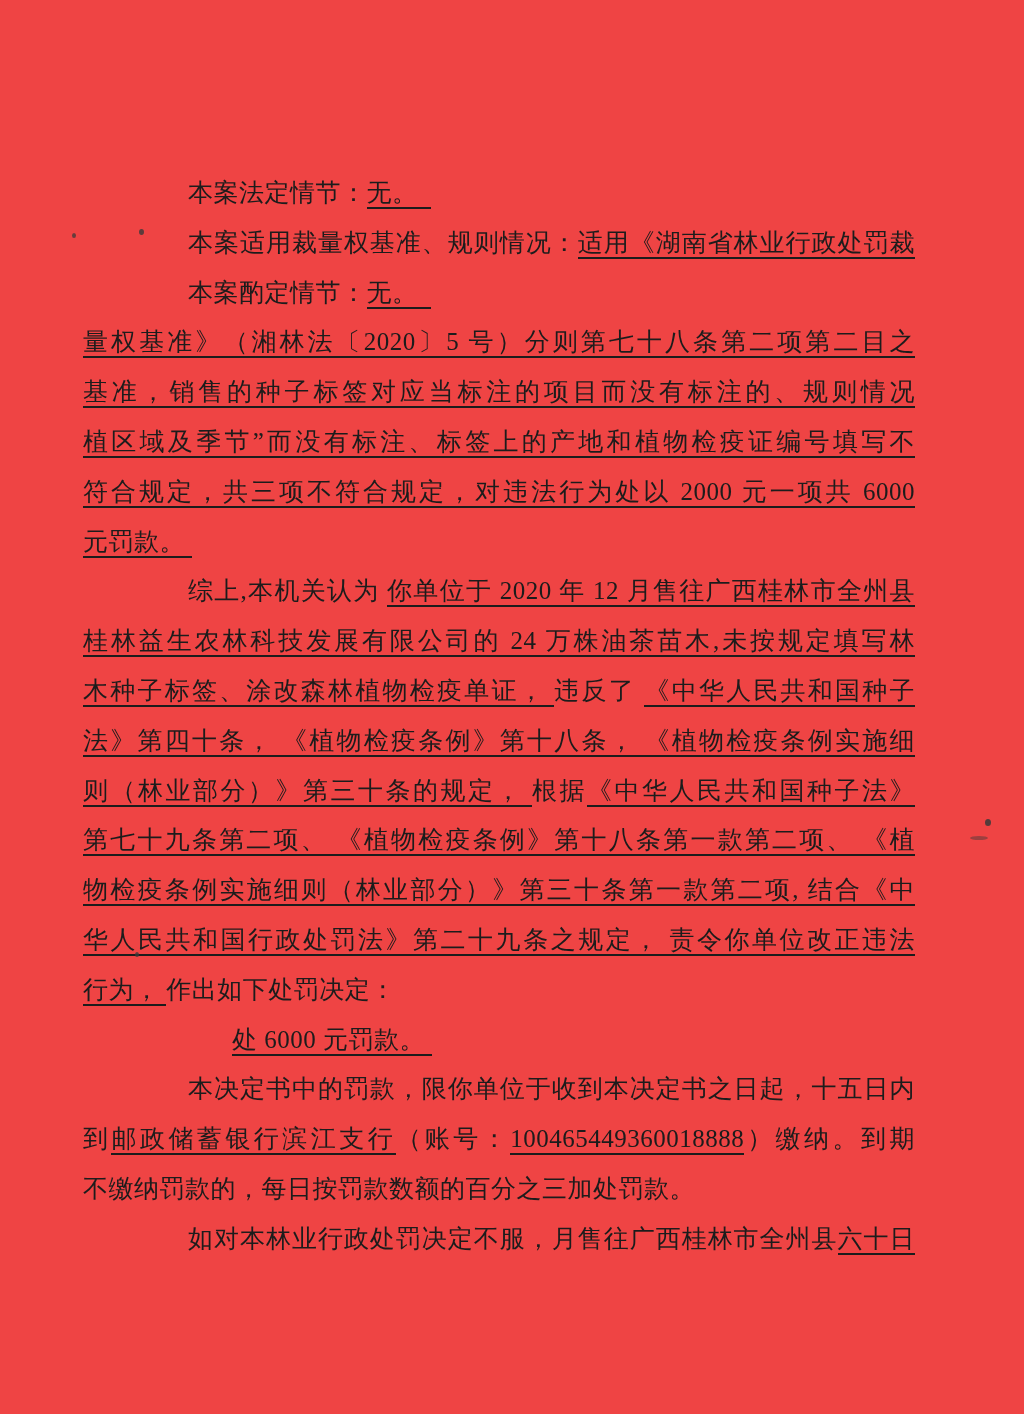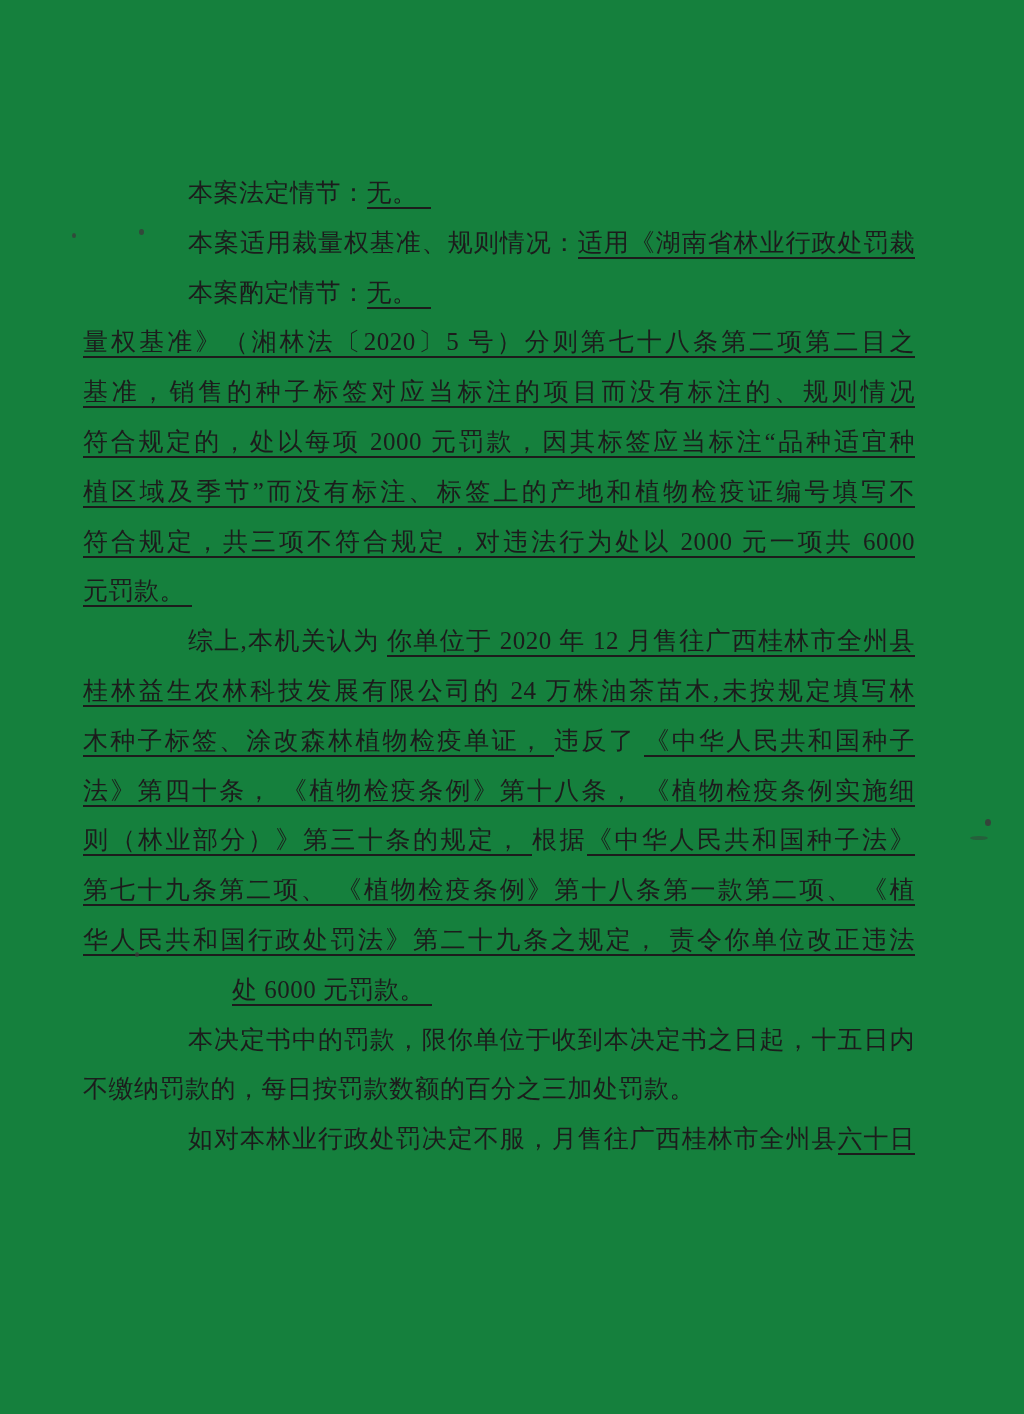--- a/index.html
+++ b/index.html
@@ -55,40 +55,42 @@
   }
   .artifact {
     position: absolute;
     background: #3a3a3a;
     border-radius: 50%;
   }
 </style>
 </head>
 <body>
 
-<div class="page" style="background: #15803d;">
+<div class="page" style="background: #ef4444;">
   <div class="doc-lines" style="color: rgb(28, 28, 28);">
       <div class="line indent"><span class="seg">本案法定情节：</span><span class="seg u">无。&nbsp;&nbsp;</span></div>
       <div class="line indent justify"><span class="seg">本案适用裁量权基准、规则情况：</span><span class="seg u">适用《湖南省林业行政处罚裁</span></div>
       <div class="line indent"><span class="seg">本案酌定情节：</span><span class="seg u">无。&nbsp;&nbsp;</span></div>
       <div class="line justify"><span class="seg u">量权基准》（湘林法〔2020〕5 号）分则第七十八条第二项第二目之</span></div>
       <div class="line justify"><span class="seg u">基准，销售的种子标签对应当标注的项目而没有标注的、规则情况</span></div>
-      <div class="line justify"><span class="seg u">符合规定的，处以每项 2000 元罚款，因其标签应当标注“品种适宜种</span></div>
       <div class="line justify"><span class="seg u">植区域及季节”而没有标注、标签上的产地和植物检疫证编号填写不</span></div>
       <div class="line justify"><span class="seg u">符合规定，共三项不符合规定，对违法行为处以 2000 元一项共 6000</span></div>
       <div class="line"><span class="seg u">元罚款。&nbsp;</span></div>
       <div class="line indent justify"><span class="seg">综上,本机关认为&nbsp;</span><span class="seg u">你单位于 2020 年 12 月售往广西桂林市全州县</span></div>
       <div class="line justify"><span class="seg u">桂林益生农林科技发展有限公司的 24 万株油茶苗木,未按规定填写林</span></div>
       <div class="line justify"><span class="seg u">木种子标签、涂改森林植物检疫单证，&nbsp;</span><span class="seg">违反了&nbsp;</span><span class="seg u">《中华人民共和国种子</span></div>
       <div class="line justify"><span class="seg u">法》第四十条， 《植物检疫条例》第十八条， 《植物检疫条例实施细</span></div>
       <div class="line justify"><span class="seg u">则（林业部分）》第三十条的规定，&nbsp;</span><span class="seg">根据</span><span class="seg u">《中华人民共和国种子法》</span></div>
       <div class="line justify"><span class="seg u">第七十九条第二项、 《植物检疫条例》第十八条第一款第二项、 《植</span></div>
+      <div class="line justify"><span class="seg u">物检疫条例实施细则（林业部分）》第三十条第一款第二项, 结合《中</span></div>
       <div class="line justify"><span class="seg u">华人民共和国行政处罚法》第二十九条之规定， 责令你单位改正违法</span></div>
+      <div class="line"><span class="seg u">行为，&nbsp;</span><span class="seg">作出如下处罚决定：</span></div>
       <div class="line indent"><span class="seg u b">处 6000 元罚款。&nbsp;</span></div>
       <div class="line indent justify"><span class="seg">本决定书中的罚款，限你单位于收到本决定书之日起，十五日内</span></div>
+      <div class="line justify"><span class="seg">到</span><span class="seg u">邮政储蓄银行滨江支行</span><span class="seg">（账号：</span><span class="seg u">100465449360018888</span><span class="seg">）缴纳。到期</span></div>
       <div class="line"><span class="seg">不缴纳罚款的，每日按罚款数额的百分之三加处罚款。</span></div>
       <div class="line indent justify"><span class="seg">如对本林业行政处罚决定不服，月售往广西桂林市全州县</span><span class="seg u">六十日</span></div>
     </div>
 <div class="artifact" style="left: 72px; top: 233px; width: 4px; height: 5px; opacity: 0.75;"></div>
     <div class="artifact" style="left: 139px; top: 229px; width: 5px; height: 6px; opacity: 0.8;"></div>
     <div class="artifact" style="left: 985px; top: 819px; width: 6px; height: 7px; opacity: 0.85;"></div>
     <div class="artifact" style="left: 970px; top: 836px; width: 18px; height: 4px; opacity: 0.45;"></div>
     <div class="artifact" style="left: 135px; top: 952px; width: 4px; height: 5px; opacity: 0.8;"></div>
   </div>
 

